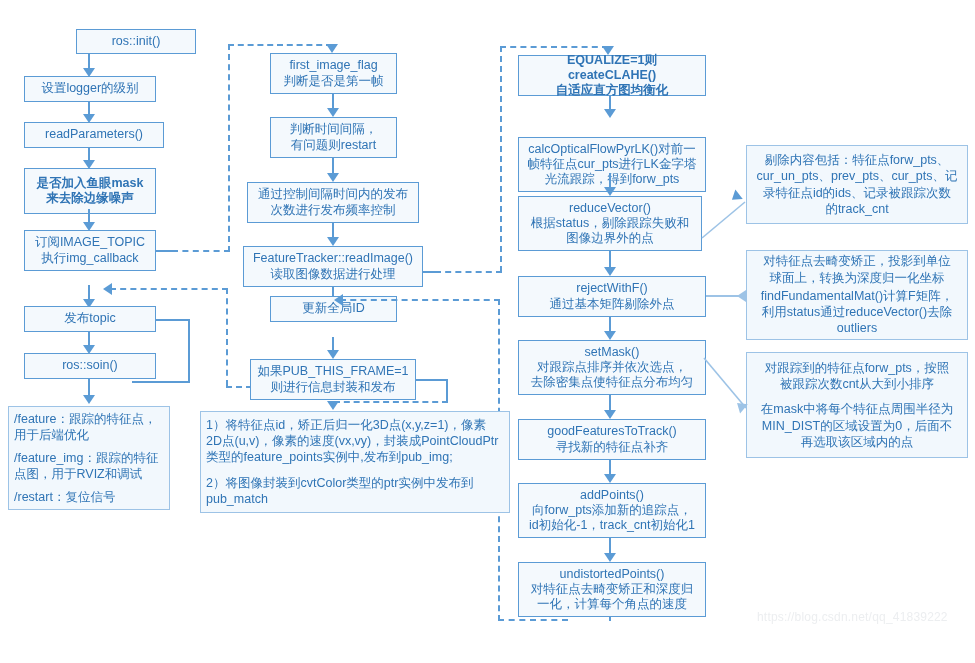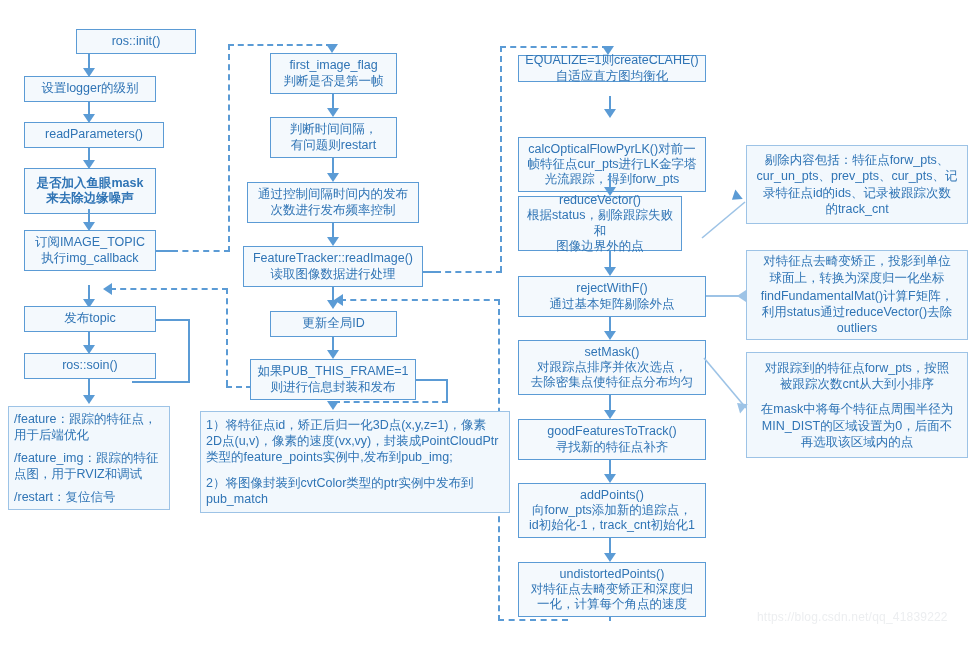--- a/index.html
+++ b/index.html
@@ -165,21 +165,21 @@
   <div class="node" style="left:247px;top:182px;width:172px;height:41px;">通过控制间隔时间内的发布
 次数进行发布频率控制</div>
   <div class="vline" style="left:332px;top:223px;height:18px;"></div>
   <div class="arrow-down" style="left:327px;top:237px;"></div>
 
   <div class="node" style="left:243px;top:246px;width:180px;height:41px;">FeatureTracker::readImage()
 读取图像数据进行处理</div>
   <div class="vline" style="left:332px;top:287px;height:17px;"></div>
   <div class="arrow-down" style="left:327px;top:300px;"></div>
 
-  <div class="node" style="left:270px;top:311px;width:127px;height:26px;">更新全局ID</div>
+  <div class="node" style="left:270px;top:296px;width:127px;height:26px;">更新全局ID</div>
   <div class="vline" style="left:332px;top:337px;height:17px;"></div>
   <div class="arrow-down" style="left:327px;top:350px;"></div>
 
   <div class="node" style="left:250px;top:359px;width:166px;height:41px;">如果PUB_THIS_FRAME=1
 则进行信息封装和发布</div>
 
   <div class="stub-h" style="left:416px;top:379px;width:32px;"></div>
   <div class="stub-v" style="left:446px;top:379px;height:22px;"></div>
   <div class="dh" style="left:334px;top:401px;width:114px;"></div>
   <div class="arrow-down" style="left:327px;top:401px;"></div>
@@ -197,32 +197,32 @@
 
   <div class="note left-align" style="left:200px;top:411px;width:310px;height:102px;">
     <p>1）将特征点id，矫正后归一化3D点(x,y,z=1)，像素
 2D点(u,v)，像素的速度(vx,vy)，封装成PointCloudPtr
 类型的feature_points实例中,发布到pub_img;</p>
     <div class="gap"></div>
     <p>2）将图像封装到cvtColor类型的ptr实例中发布到
 pub_match</p>
   </div>
 
-  <div class="node" style="left:518px;top:55px;width:188px;height:27px;">EQUALIZE=1则createCLAHE()
+  <div class="node" style="left:518px;top:55px;width:188px;height:41px;font-weight:bold;">EQUALIZE=1则createCLAHE()
 自适应直方图均衡化</div>
   <div class="vline" style="left:609px;top:96px;height:17px;"></div>
   <div class="arrow-down" style="left:604px;top:109px;"></div>
 
   <div class="node" style="left:518px;top:118px;width:188px;height:55px;margin-top:19px;">calcOpticalFlowPyrLK()对前一
 帧特征点cur_pts进行LK金字塔
 光流跟踪，得到forw_pts</div>
   <div class="vline" style="left:609px;top:173px;height:18px;"></div>
   <div class="arrow-down" style="left:604px;top:187px;"></div>
 
-  <div class="node" style="left:518px;top:196px;width:164px;height:55px;">reduceVector()
+  <div class="node" style="left:518px;top:196px;width:184px;height:55px;">reduceVector()
 根据status，剔除跟踪失败和
 图像边界外的点</div>
   <div class="vline" style="left:609px;top:251px;height:20px;"></div>
   <div class="arrow-down" style="left:604px;top:267px;"></div>
 
   <div class="node" style="left:518px;top:276px;width:188px;height:41px;">rejectWithF()
 通过基本矩阵剔除外点</div>
   <div class="vline" style="left:609px;top:317px;height:18px;"></div>
   <div class="arrow-down" style="left:604px;top:331px;"></div>
 

